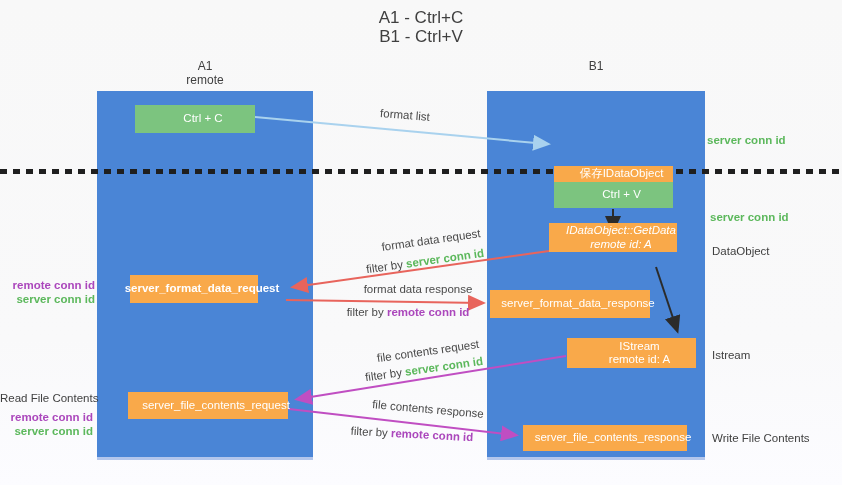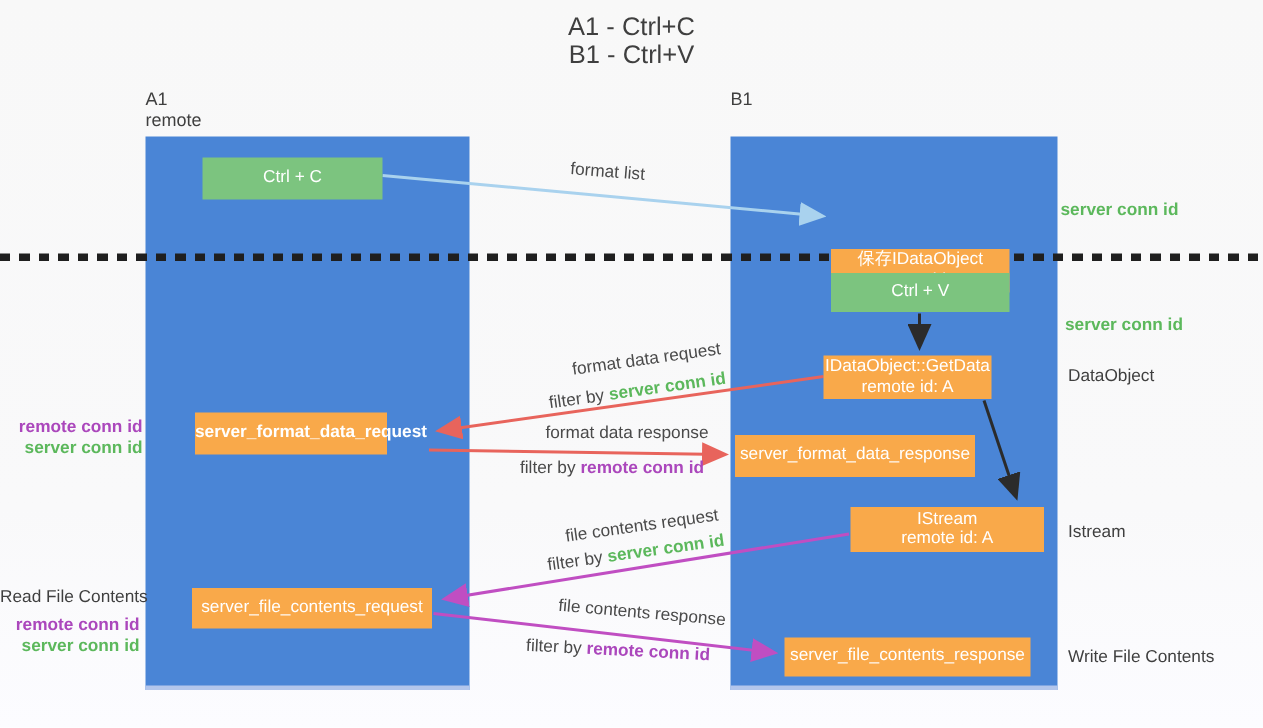--- a/index.html
+++ b/index.html
@@ -22,34 +22,34 @@
     background:linear-gradient(180deg,#f8f8f8 0%,#f9f9fa 70%,#fcfcff 100%);
     overflow:hidden;
     color:var(--dark-text);
   }
   .abs{position:absolute;}
   .title{
     top:8px;left:0;right:0;text-align:center;
     font-size:17px;line-height:19px;color:var(--dark-text);
   }
   .col-header{
-    top:59px;font-size:12px;line-height:14px;color:var(--dark-text);
+    top:59px;text-align:center;font-size:12px;line-height:14px;color:var(--dark-text);
   }
   .column{
     top:91px;height:369px;
     background:var(--column-blue);
     border-bottom:3px solid #b3c6ec;
   }
   .dotted-line{
     top:169px;left:0;width:842px;height:5px;
     background:repeating-linear-gradient(to right,#1f1f1f 0 7px,transparent 7px 13px);
   }
   .node{
-    display:flex;flex-direction:column;justify-content:center;
-    color:#fff;font-size:11.5px;line-height:13.5px;text-align:center;
+    display:flex;flex-direction:column;align-items:center;justify-content:center;
+    color:#fff;font-size:11.5px;line-height:13.5px;text-align:center;padding-left:16px;
   }
   .node.green{background:var(--node-green);}
   .node.orange{background:var(--node-orange);}
   .side-label{font-size:11.5px;line-height:14px;white-space:nowrap;}
   .side-label.dark{color:var(--dark-text);}
   .green-t{color:var(--green-text);font-weight:bold;}
   .purple-t{color:var(--purple-text);font-weight:bold;}
   .left-block{text-align:right;font-size:11.5px;line-height:14px;white-space:nowrap;}
   .alabel{
     font-size:11.5px;color:#4a4a4a;white-space:nowrap;text-align:center;
@@ -107,21 +107,21 @@
 
 <div class="abs node orange" style="left:554px;top:128px;width:119px;height:29px;margin-top:38px;">
   <div>保存IDataObject</div>
   <div>remote id: A</div>
 </div>
 
 <div class="abs node green" style="left:554px;top:182px;width:119px;height:26px;">
   <div>Ctrl + V</div>
 </div>
 
-<div class="abs node orange" style="left:549px;top:237px;width:112px;height:29px;">
+<div class="abs node orange" style="left:549px;top:223px;width:128px;height:29px;font-style:italic;">
   <div>IDataObject::GetData</div>
   <div>remote id: A</div>
 </div>
 
 <div class="abs node orange" style="left:130px;top:275px;width:128px;height:28px;font-weight:bold;">
   <div>server_format_data_request</div>
 </div>
 
 <div class="abs node orange" style="left:490px;top:290px;width:160px;height:28px;">
   <div>server_format_data_response</div>

